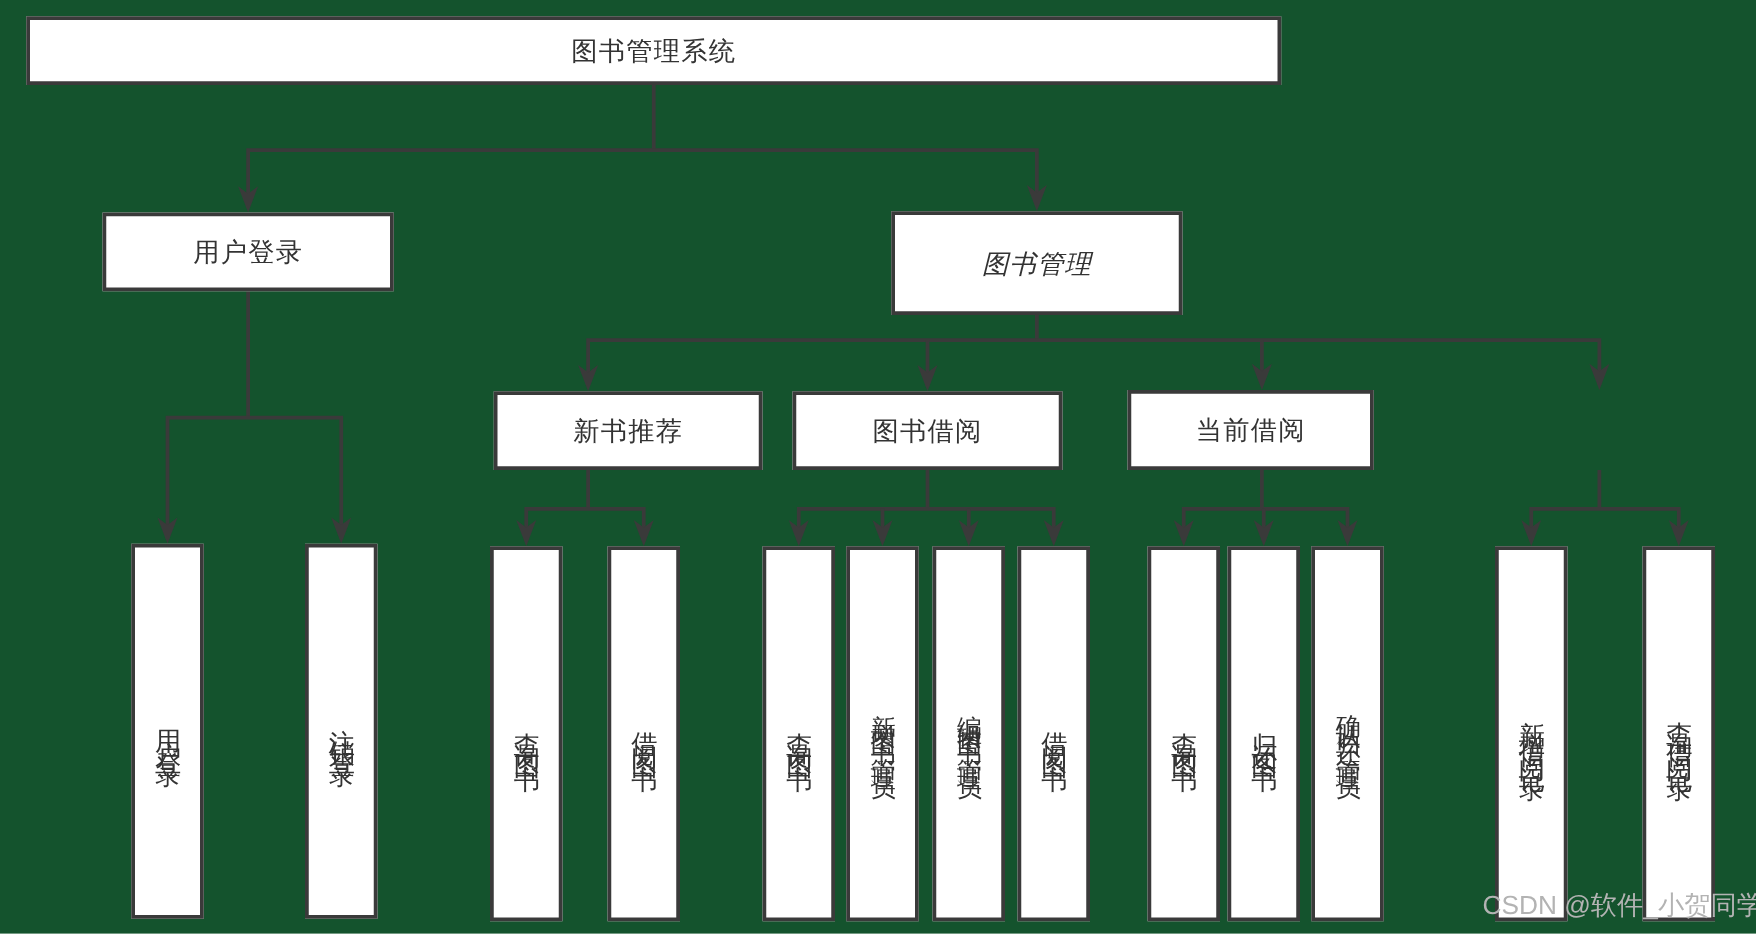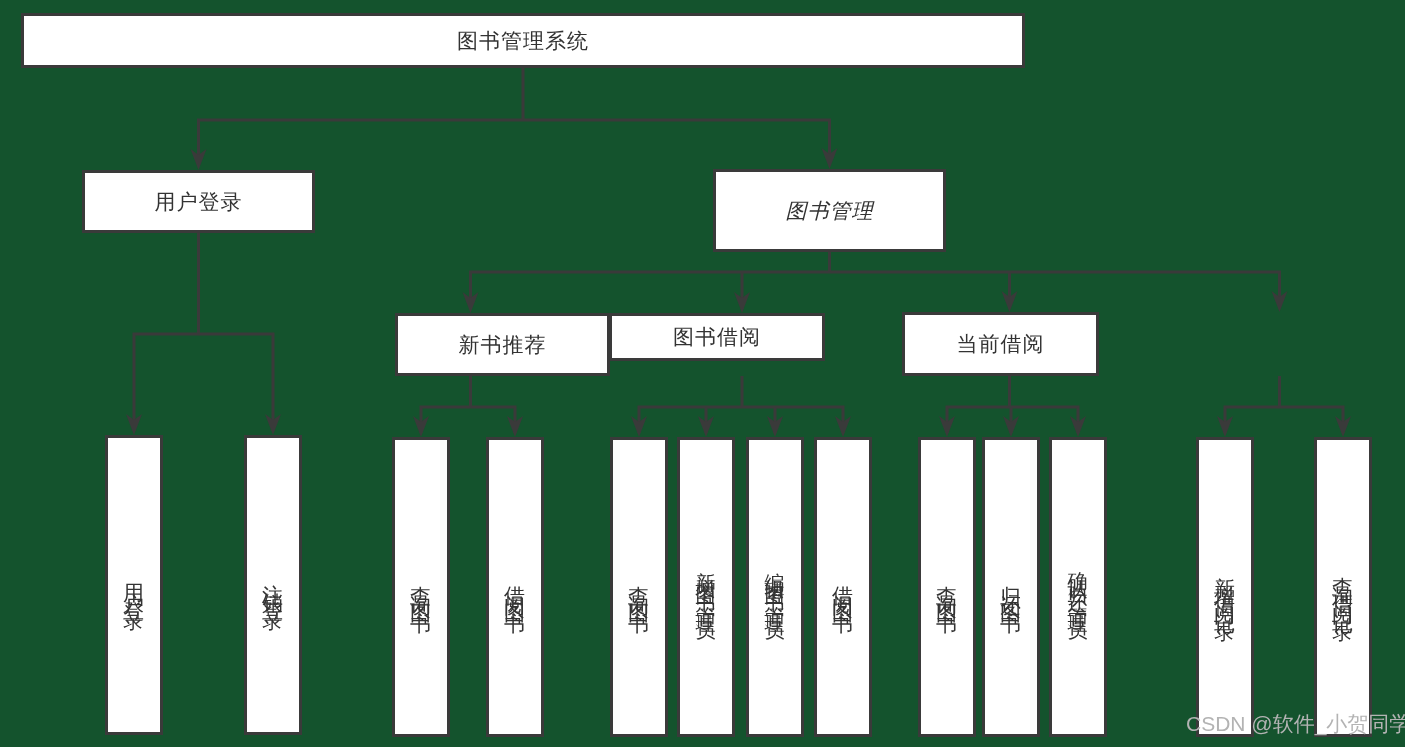--- a/index.html
+++ b/index.html
@@ -112,21 +112,21 @@
       <polygon points="1343,437 1335,416 1343,422 1351,416"></polygon>
     </g>
   </svg>
 
   <div class="hbox" style="left:21px; top:13px; width:1004px; height:55px;">图书管理系统</div>
 
   <div class="hbox" style="left:82px; top:170px; width:233px; height:63px;">用户登录</div>
   <div class="hbox" style="left:713px; top:169px; width:233px; height:83px;font-style:italic;">图书管理</div>
 
   <div class="hbox" style="left:363px; top:313px; width:215px; height:63px;margin-left:32px;">新书推荐</div>
-  <div class="hbox" style="left:609px; top:313px; width:216px; height:48px;text-align:right;">图书借阅</div>
+  <div class="hbox" style="left:634px; top:313px; width:216px; height:63px;text-align:right;">图书借阅</div>
   <div class="hbox" style="left:902px; top:312px; width:197px; height:64px;">当前借阅</div>
 
   <div class="vbox" style="left:105px; top:435px;">
     <span>用户登录</span>
   </div>
   <div class="vbox" style="left:244px; top:435px;">
     <span>注销登录</span>
   </div>
 
   <div class="vbox" style="left:392px; top:437px;">

